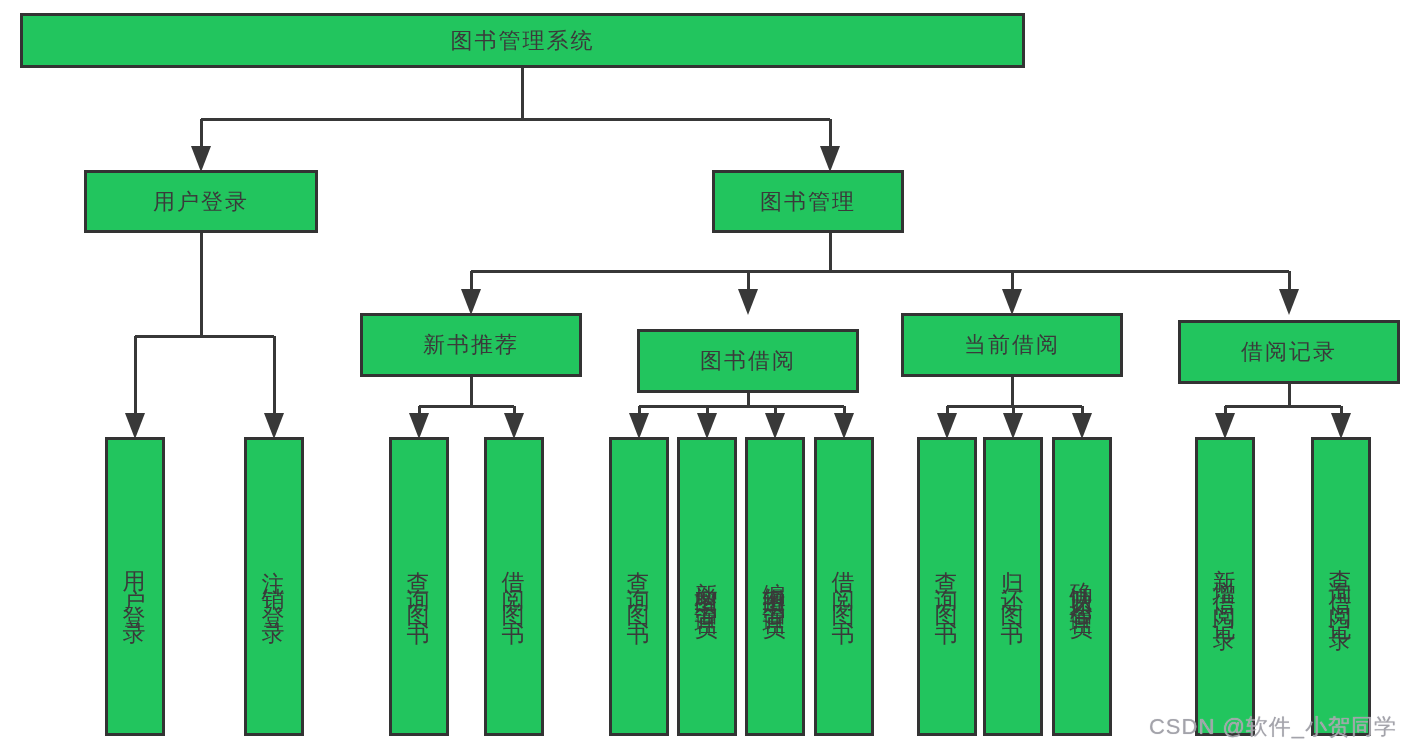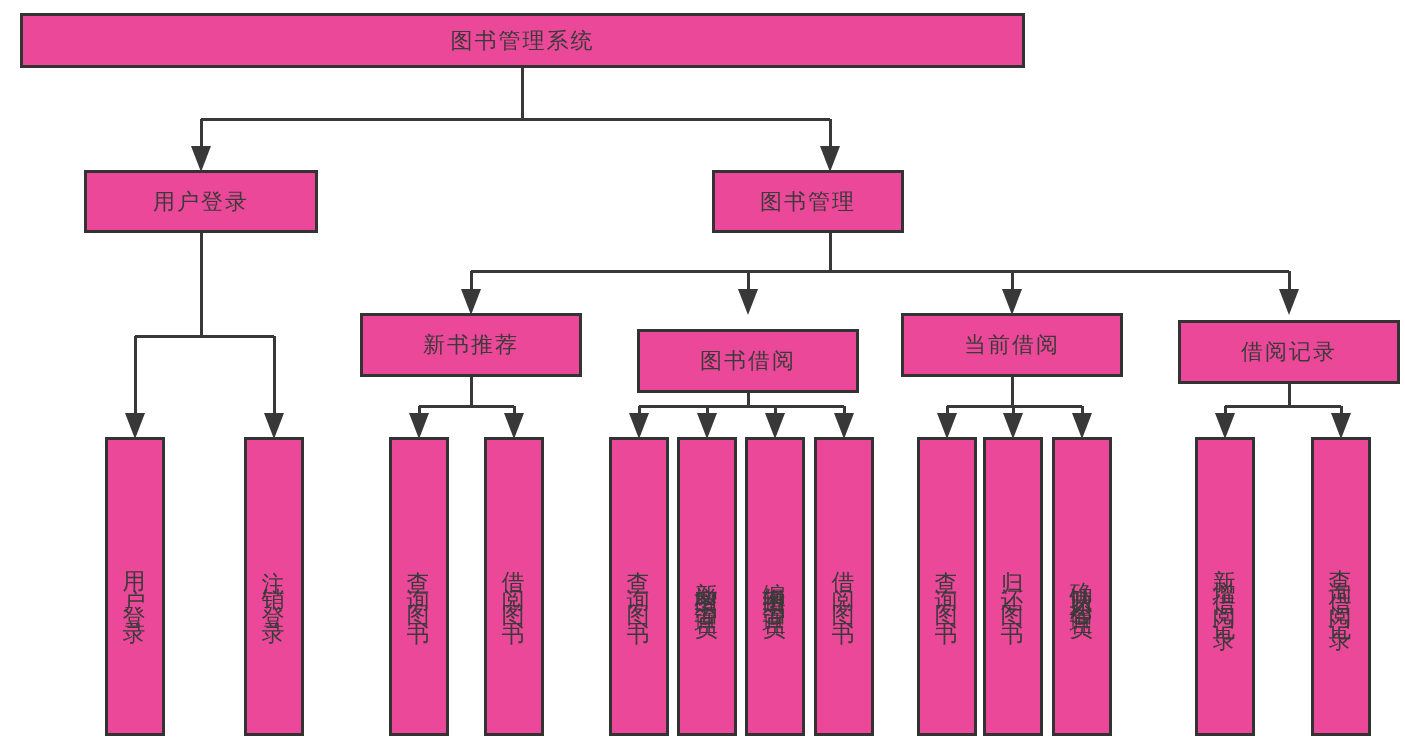--- a/index.html
+++ b/index.html
@@ -17,21 +17,21 @@
   }
   #connectors {
     position: absolute;
     left: 0;
     top: 0;
     z-index: 1;
   }
   .node {
     position: absolute;
     box-sizing: border-box;
-    background: #ec4899;
+    background: #22c55e;
     border: 3px solid #333333;
     display: flex;
     align-items: center;
     justify-content: center;
     z-index: 2;
   }
   .node .label {
     color: #3a3a3a;
     font-size: 22px;
     letter-spacing: 2px;
@@ -136,13 +136,14 @@
     </div>
     <div class="node v" style="left: 1052px; top: 437px; width: 60px; height: 299px; border-color: rgb(51, 51, 51);">
       <span class="label" style="letter-spacing: 5px; color: rgb(58, 58, 58);">确认归还（管理员）</span>
     </div>
     <div class="node v" style="left: 1195px; top: 437px; width: 60px; height: 299px; border-color: rgb(51, 51, 51);">
       <span class="label" style="letter-spacing: 12px; color: rgb(58, 58, 58);">新增借阅记录</span>
     </div>
     <div class="node v" style="left: 1311px; top: 437px; width: 60px; height: 299px; border-color: rgb(51, 51, 51);">
       <span class="label" style="letter-spacing: 12px; color: rgb(58, 58, 58);">查询借阅记录</span>
     </div>
+    <div id="watermark" style="color: rgb(163, 163, 170);">CSDN @软件_小贺同学</div>
 </div>
 
 </body></html>

